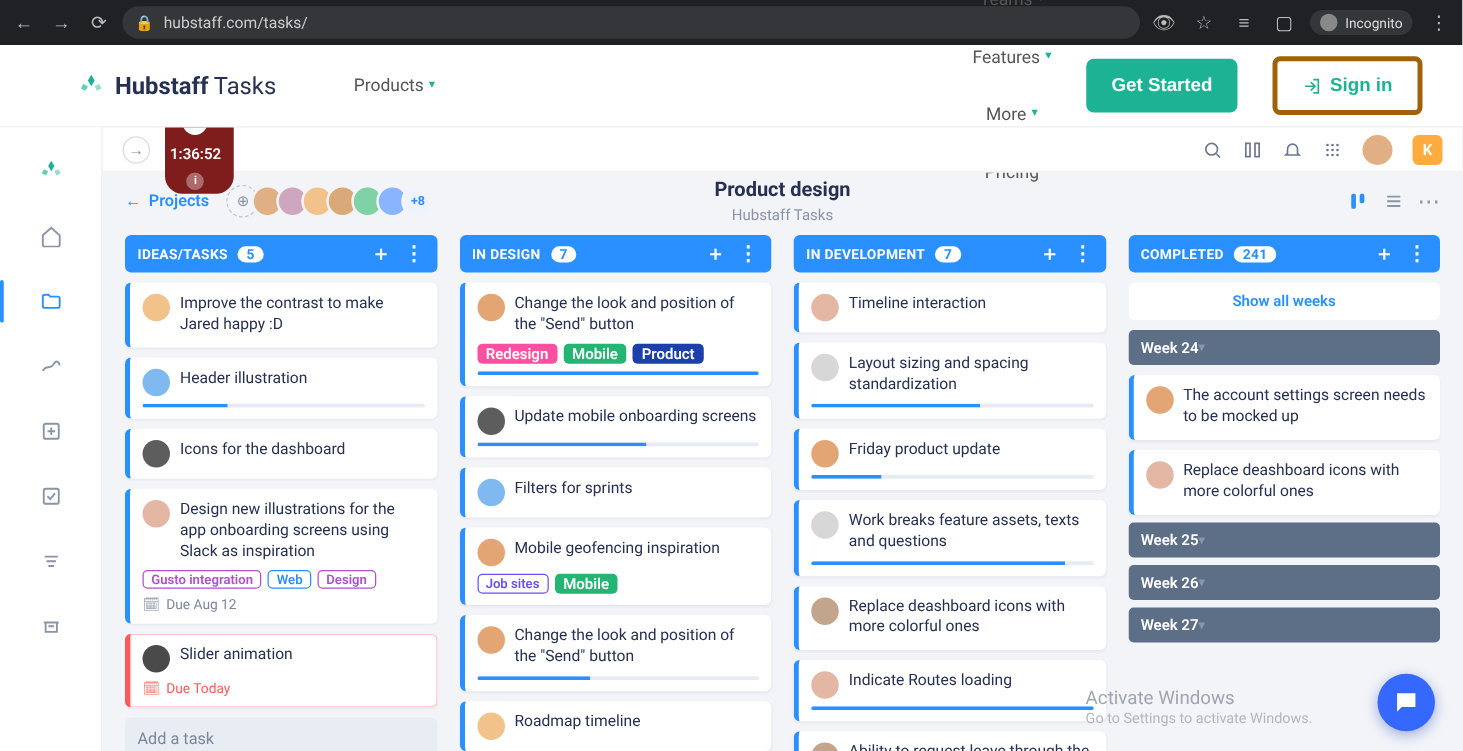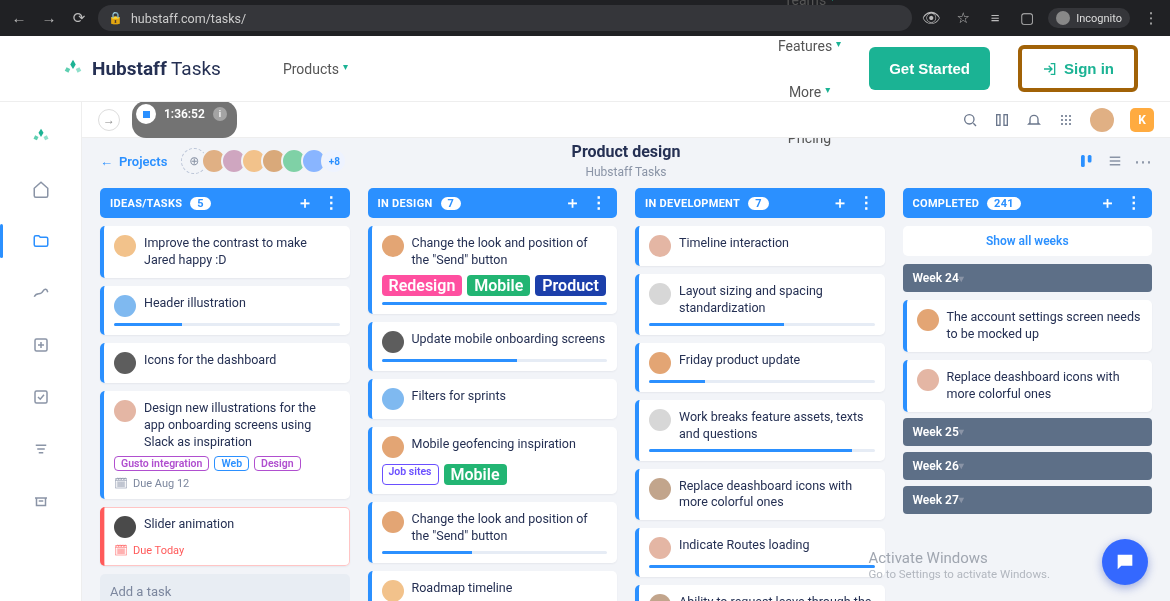--- a/index.html
+++ b/index.html
@@ -31,21 +31,21 @@
   .leftbar { width: 82px; background: #fff; border-right: 1px solid #eee; display: flex; flex-direction: column; align-items: center; padding: 18px 0; gap: 18px; color: #8a94a6; position: relative; }
   .leftbar .logo { color: #1bb394; }
   .leftbar .icn { width: 38px; height: 34px; display: flex; align-items: center; justify-content: center; border-radius: 5px; cursor: pointer; }
   .leftbar .icn.active { position: relative; color: #2b90ff; }
   .leftbar .icn.active::before { content: ""; position: absolute; left: -22px; top: 0; bottom: 0; width: 3px; background: #2b90ff; border-radius: 2px; }
 
   .canvas { flex: 1; overflow: hidden; display: flex; flex-direction: column; }
 
   .timerbar { height: 36px; background: #fff; display: flex; align-items: center; padding: 0 16px; gap: 12px; border-bottom: 1px solid #eee; }
   .timerbar .expand-circle { width: 22px; height: 22px; border-radius: 50%; border: 1px solid #ddd; display: inline-flex; align-items: center; justify-content: center; color: #888; font-size: 12px; cursor:pointer; }
-  .timerpill { display: inline-flex; align-items: center; gap: 8px; background: #737373; color: #fff; border-radius: 14px; padding: 3px 10px 14px 4px; font-size: 12px; font-weight:600; }
+  .timerpill { display: inline-flex; align-items: center; gap: 8px; background: #7f1d1d; color: #fff; border-radius: 14px; padding: 3px 10px 3px 4px; font-size: 12px; font-weight:600;flex-direction:column; }
   .timerpill .tcircle { width: 20px; height: 20px; border-radius: 50%; background: #fff; display: inline-flex; align-items: center; justify-content: center; }
   .timerpill .tcircle::after { content: ""; width: 7px; height: 7px; background:#2b90ff; }
   .timerbar .right { margin-left:auto; display:flex; gap:16px; align-items:center; }
   .timerbar .right .micon { color:#6b778c; cursor:pointer; }
   .avatar { width:24px; height:24px; border-radius:50%; display:inline-block; }
   .kbadge { width:24px; height:24px; border-radius:5px; background:#ffab40; color:#fff; font-size:12px; font-weight:700; display:inline-flex; align-items:center; justify-content:center; }
 
   .projectbar { padding: 10px 18px; display:flex; align-items:center; background:transparent; position: relative; }
   .projectbar .back { color:#2b90ff; font-size:13px; font-weight:600; display:flex; gap:6px; align-items:center; cursor:pointer; }
   .projectbar .share { margin-left:14px; display:flex; align-items:center; gap:-6px; }
@@ -63,21 +63,21 @@
   .colhead .count { background:#fff; color:#2b90ff; border-radius:9px; padding:0 7px; font-size:11px; }
   .colhead .actions { margin-left:auto; display:flex; gap:10px; }
   .colhead .actions span { cursor:pointer; font-size:16px; line-height:1; }
 
   .card { background:#fff; border-radius:5px; padding:9px 10px 9px 10px; border-left:4px solid #2b90ff; box-shadow:0 1px 2px rgba(30,40,60,.06); display:flex; flex-direction:column; gap:6px; position:relative; }
   .card .row { display:flex; gap:8px; align-items:flex-start; }
   .card .row .avatar { width:22px; height:22px; flex-shrink:0; }
   .card .row .ttl { font-size:12.5px; color:#253053; line-height:1.35; }
   .card.today { border-left-color:#ff5a5a; box-shadow:0 0 0 1px #ffc5c5 inset, 0 1px 2px rgba(30,40,60,.06); }
   .card .tags { display:flex; gap:5px; flex-wrap:wrap; }
-  .tag { color:#fff; border-radius:4px; padding:1px 7px; font-size:16px; font-weight:600; }
+  .tag { color:#fff; border-radius:4px; padding:1px 7px; font-size:12px; font-weight:600; }
   .tag-outline { border-radius:4px; padding:0 6px; font-size:10.5px; font-weight:600; border:1px solid; background:#fff; }
   .card .due { display:flex; gap:5px; align-items:center; color:#7c879e; font-size:11px; }
   .card.today .due { color:#ff5a5a; }
   .progress { height:3px; background:#e6ecf5; border-radius:2px; overflow:hidden; }
   .progress > span { display:block; height:100%; background:#2b90ff; }
 
   .addtask { background:#e8edf3; border-radius:5px; padding:10px; font-size:13px; color:#7c879e; cursor:text; }
   .showall { background:#fff; text-align:center; color:#2b90ff; font-size:12px; font-weight:600; border-radius:5px; padding:8px; cursor:pointer; }
 
   .weekaccordion .wk { background:#5d6f87; color:#fff; font-size:12px; font-weight:600; padding:7px 10px; border-radius:4px; display:flex; align-items:center; margin-top:6px; cursor:pointer; }

